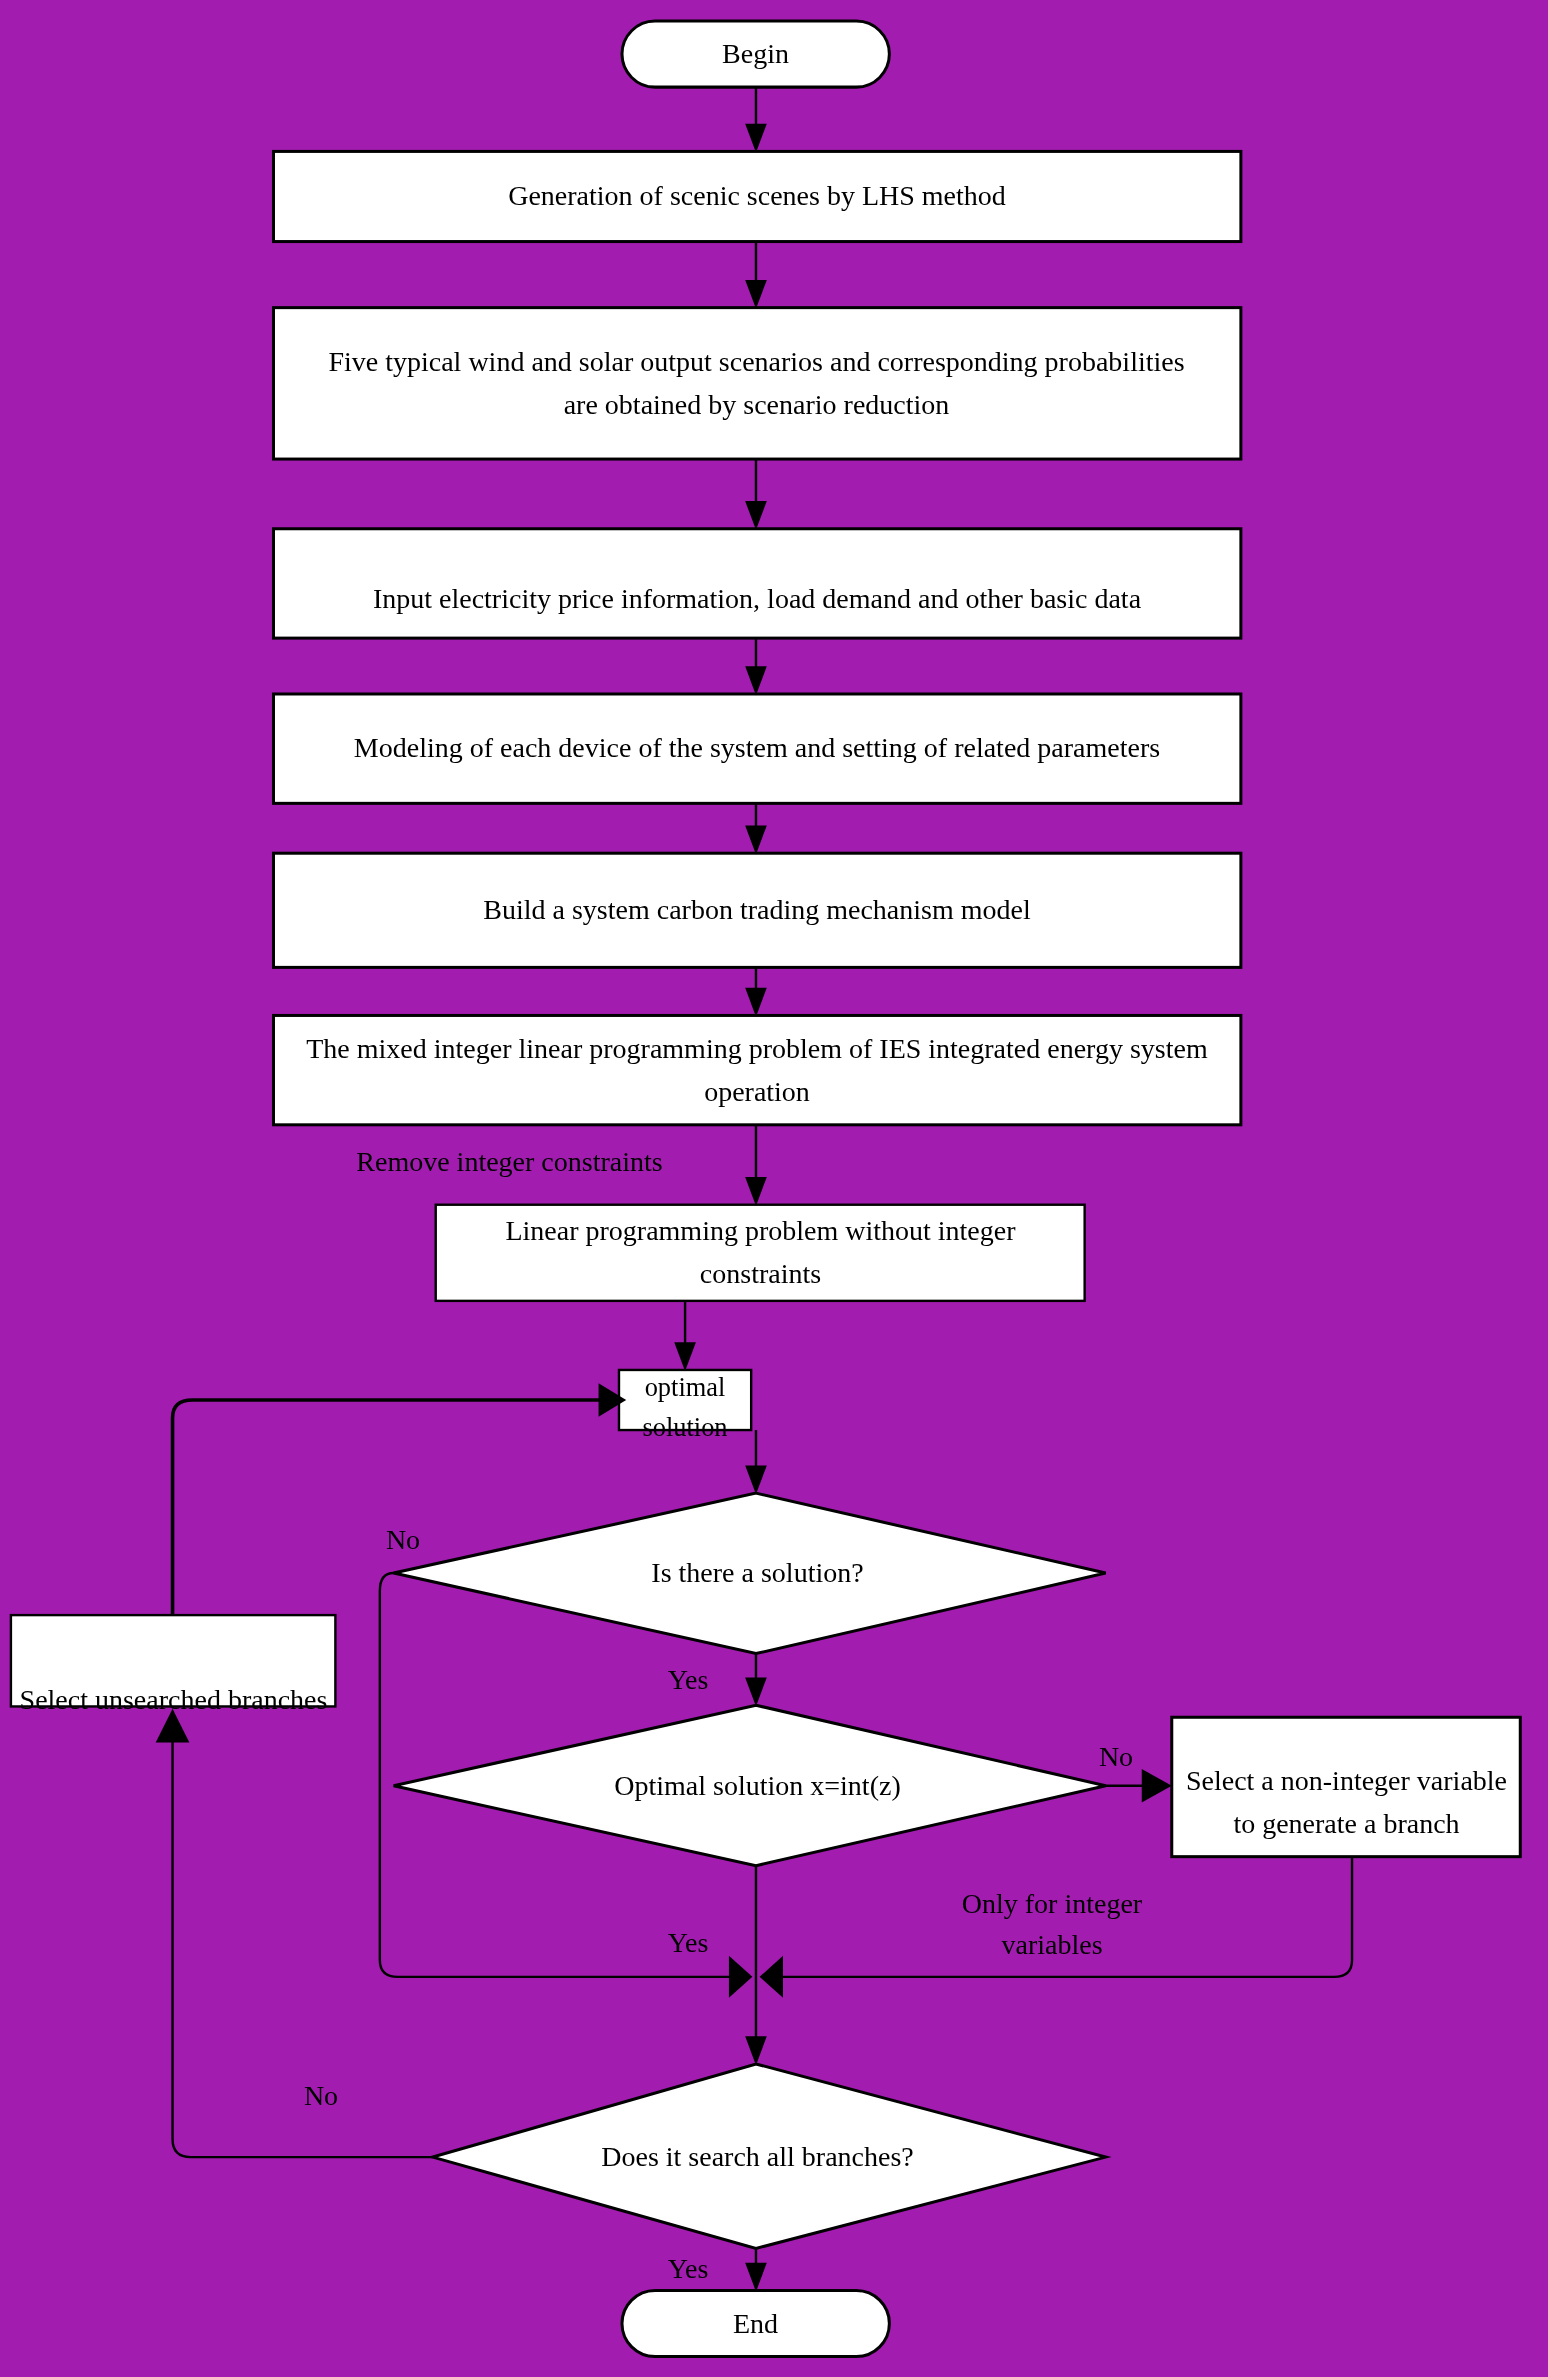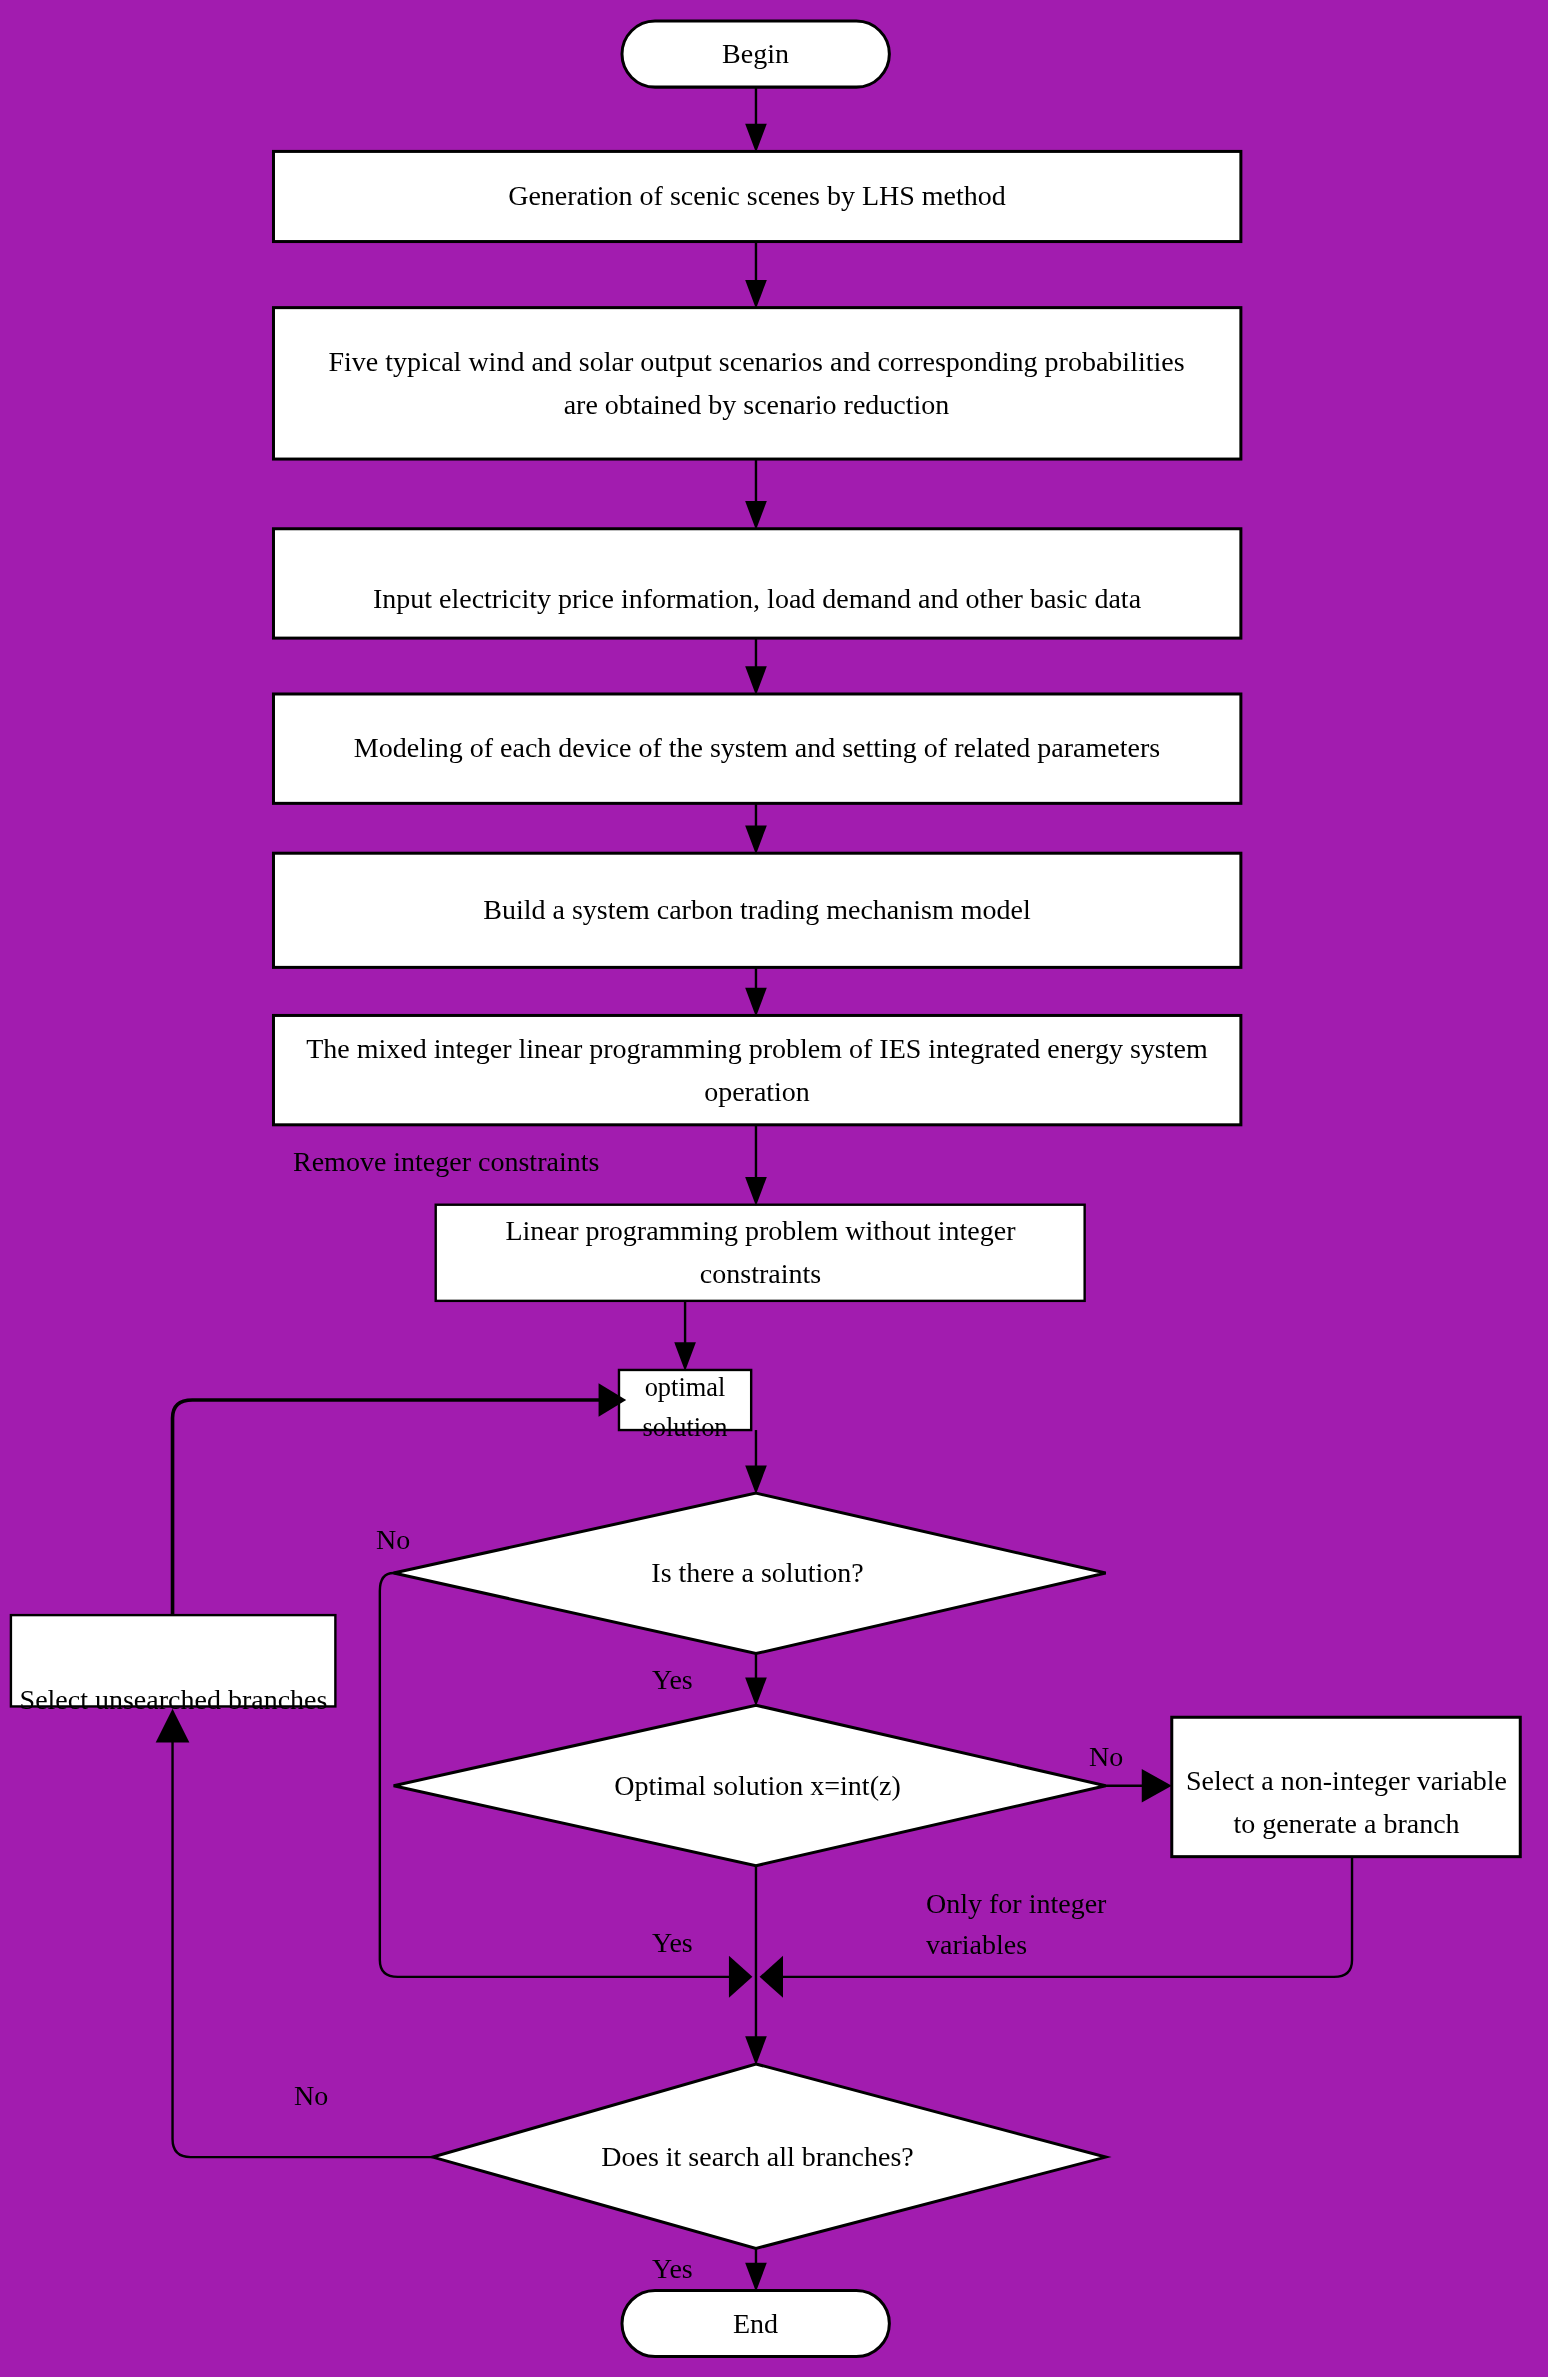--- a/index.html
+++ b/index.html
@@ -57,20 +57,21 @@
     line-height: 1.52;
     box-sizing: border-box;
     pointer-events: none;
   }
   .edge-label {
     position: absolute;
     color: #000000;
     font-family: "Liberation Serif", "DejaVu Serif", serif;
     font-size: 28px;
     line-height: 1.45;
+    text-align: center;
     white-space: pre-line;
     pointer-events: none;
   }
 </style>
 </head>
 <body>
 
 <div id="flow-root">
 
   <svg id="flow-svg" viewBox="0 0 2576 3956">

